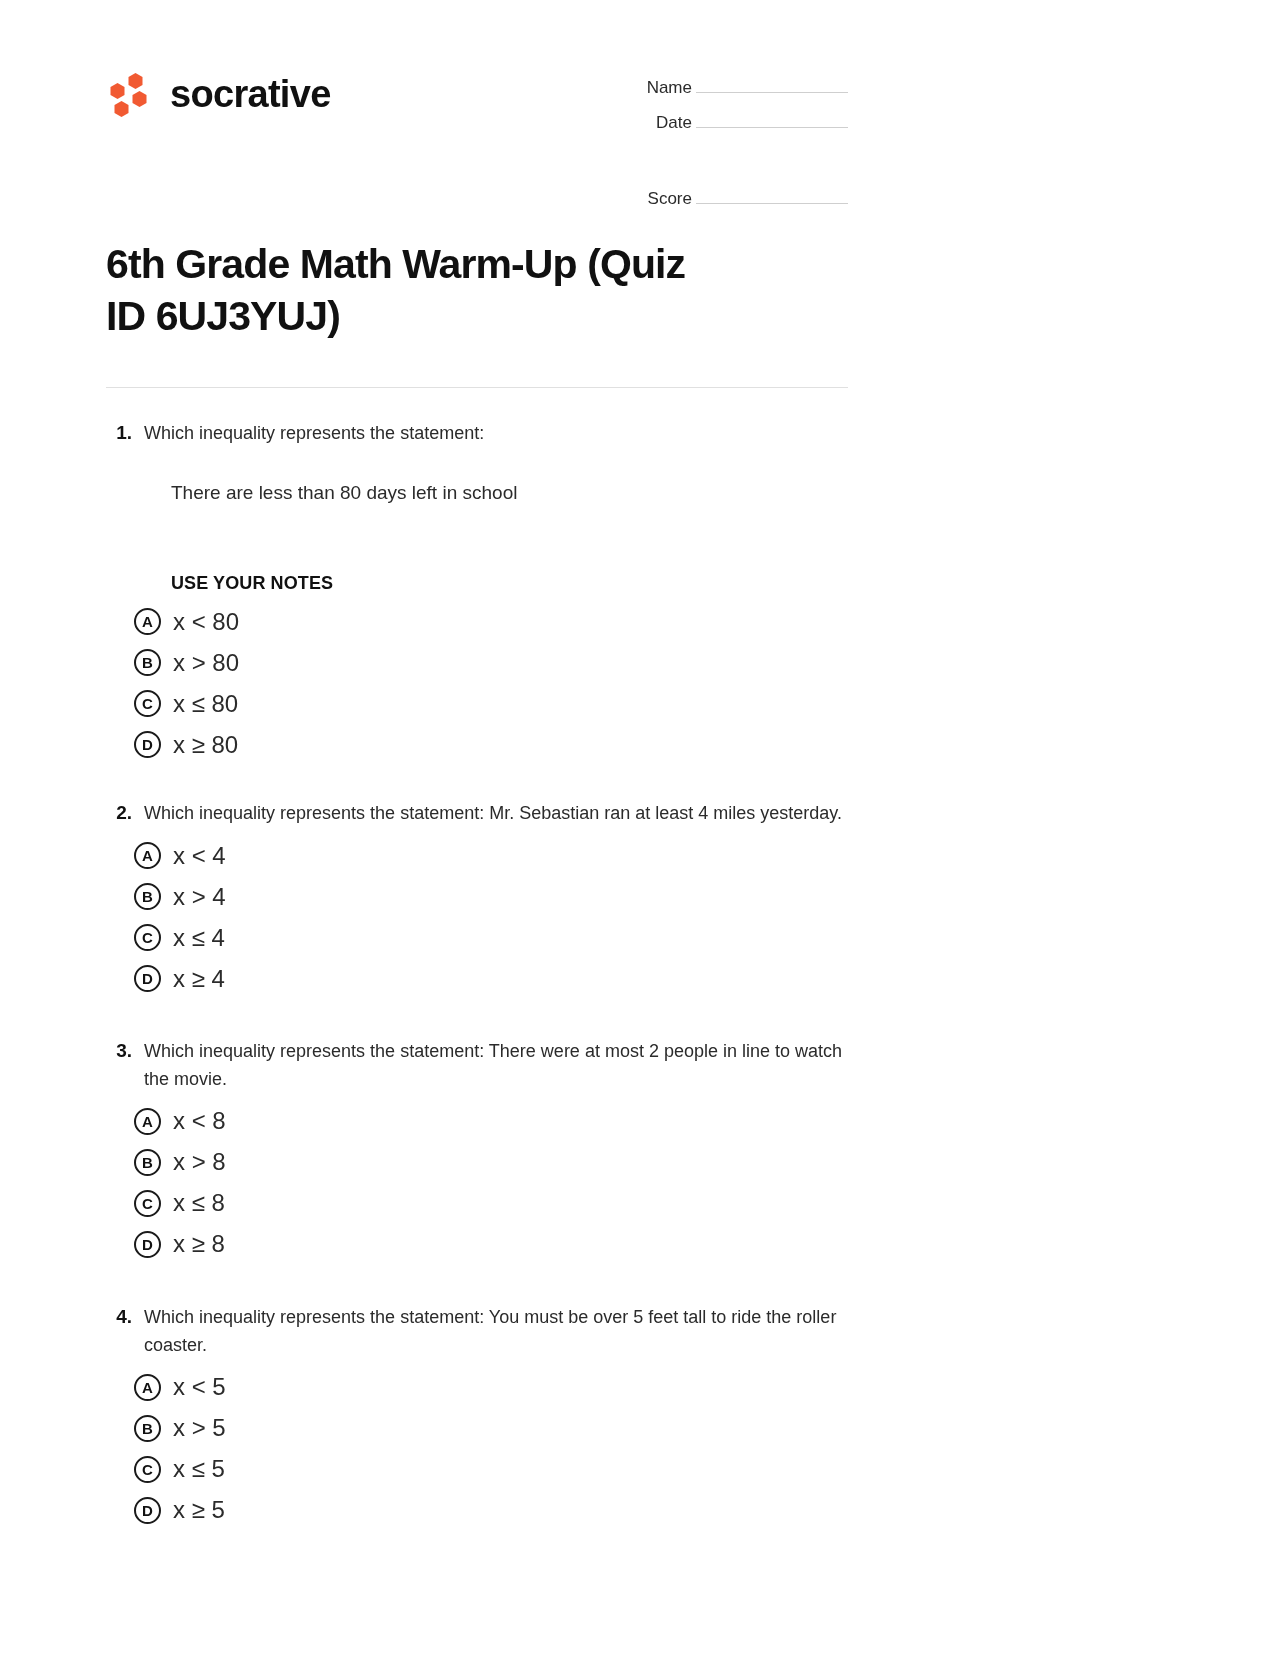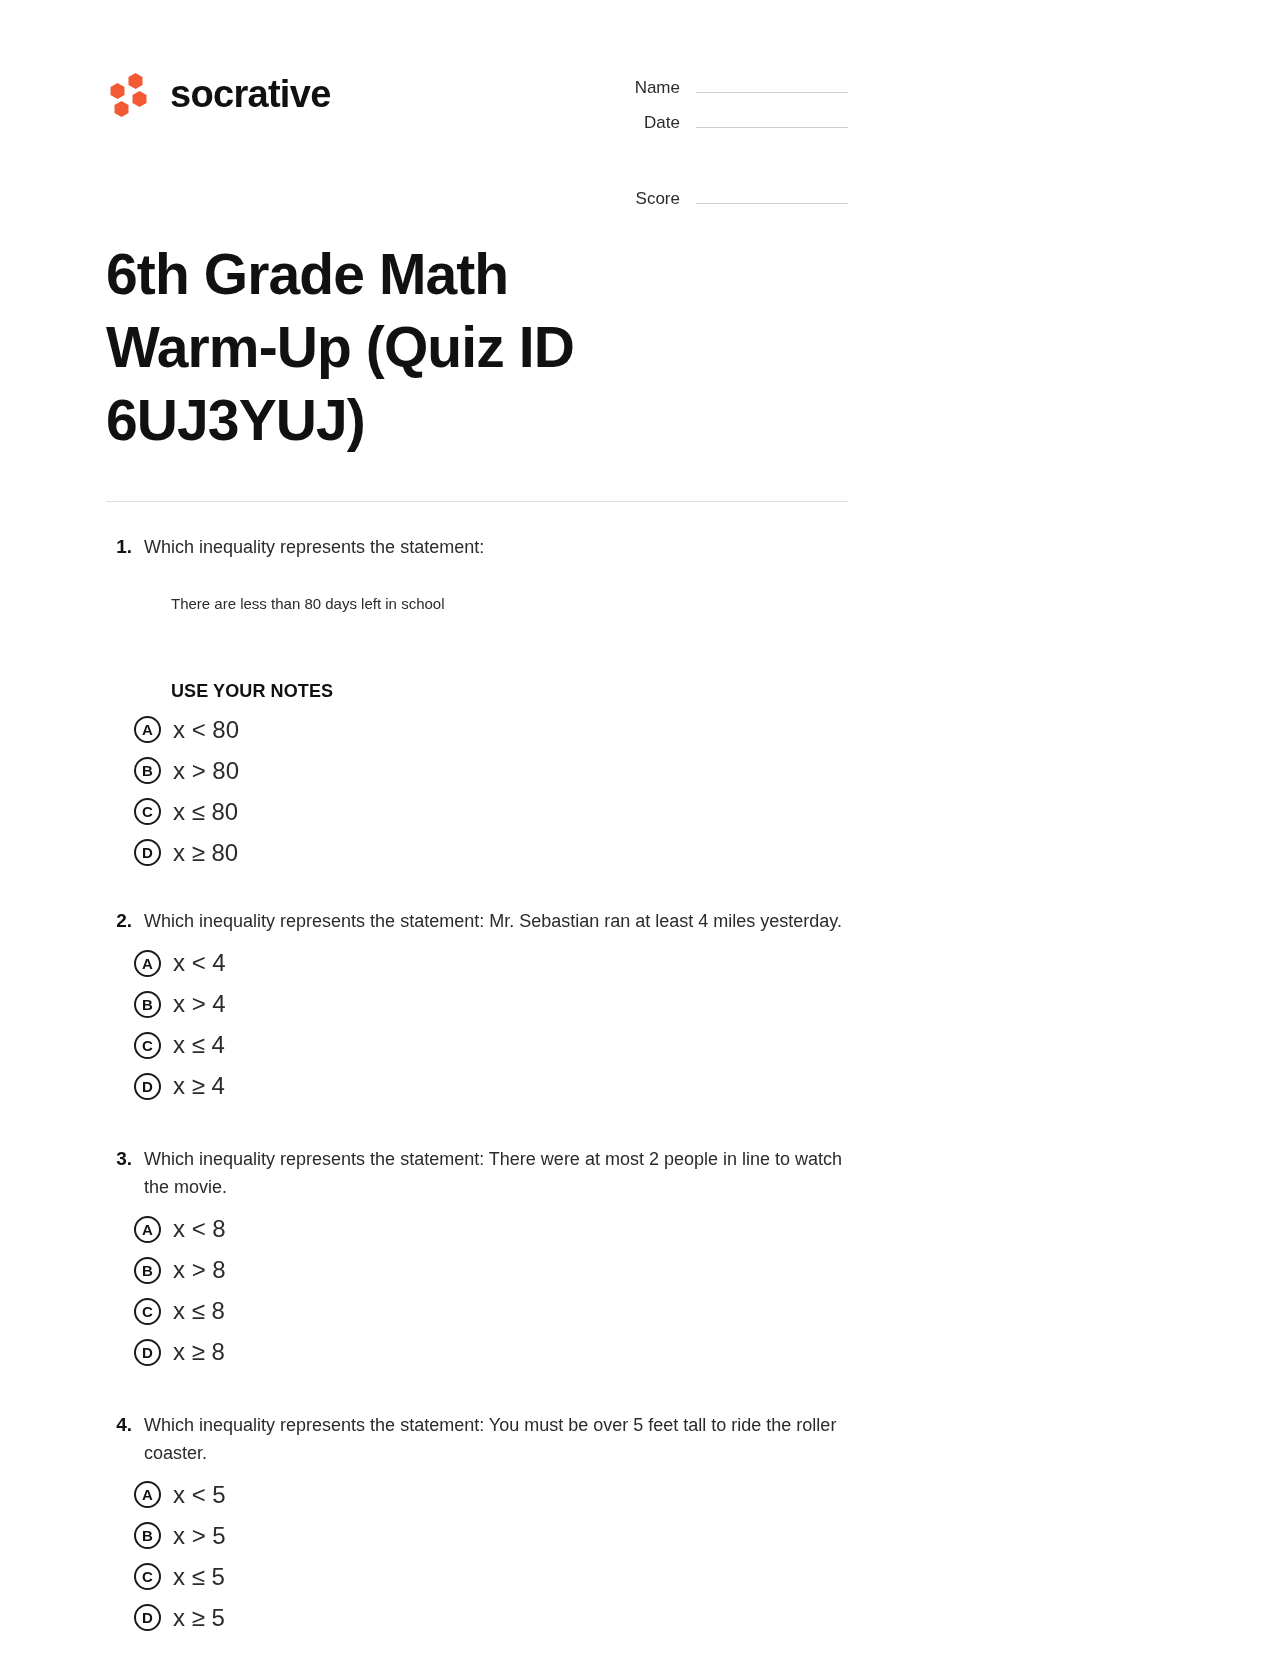--- a/index.html
+++ b/index.html
@@ -44,41 +44,41 @@
   }
 
   .meta {
     width: 238px;
     padding-top: 12px;
   }
   .meta-row {
     display: flex;
     align-items: baseline;
     justify-content: flex-end;
-    gap: 16px;
+    gap: 4px;
     margin-bottom: 11px;
   }
   .meta-label {
     font-size: 17px;
     color: #2b2b2b;
     white-space: nowrap;
   }
   .meta-line {
     width: 152px;
     border-bottom: 1px solid #cfcfcf;
     height: 19px;
   }
   .meta-row.score { margin-top: 52px; }
 
   
   .title-block {
     padding: 18px 330px 0 106px;
   }
   .quiz-title {
-    font-size: 57px;
+    font-size: 41px;
     font-weight: 700;
     line-height: 1.28;
     letter-spacing: -0.9px;
     color: #111111;
     margin: 0;
   }
 
   .divider {
     margin: 44px 172px 0 106px;
     border-top: 1px solid #e0e0e0;
@@ -104,21 +104,21 @@
     min-width: 26px;
     text-align: right;
     flex: none;
   }
   .q-text {
     font-size: 18px;
     line-height: 1.55;
     color: #2b2b2b;
   }
   .q-sub {
-    font-size: 15px;
+    font-size: 19px;
     line-height: 1.55;
     color: #2b2b2b;
     margin: 30px 0 0 65px;
   }
   .q-note {
     font-size: 18px;
     font-weight: 700;
     color: #111111;
     margin: 66px 0 0 65px;
     letter-spacing: 0.1px;

